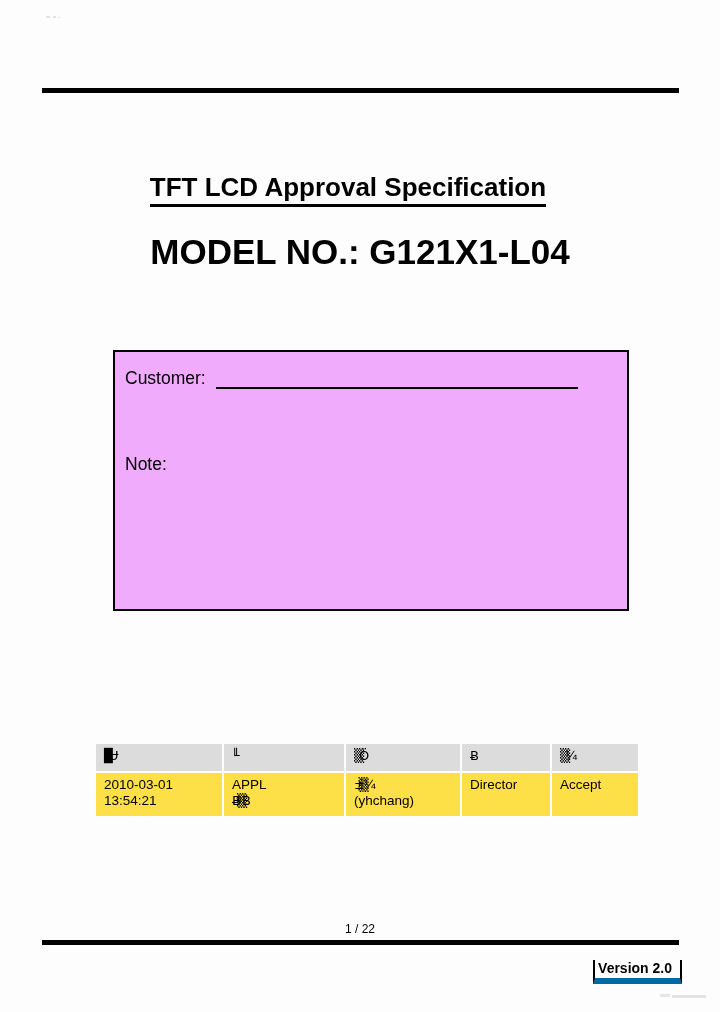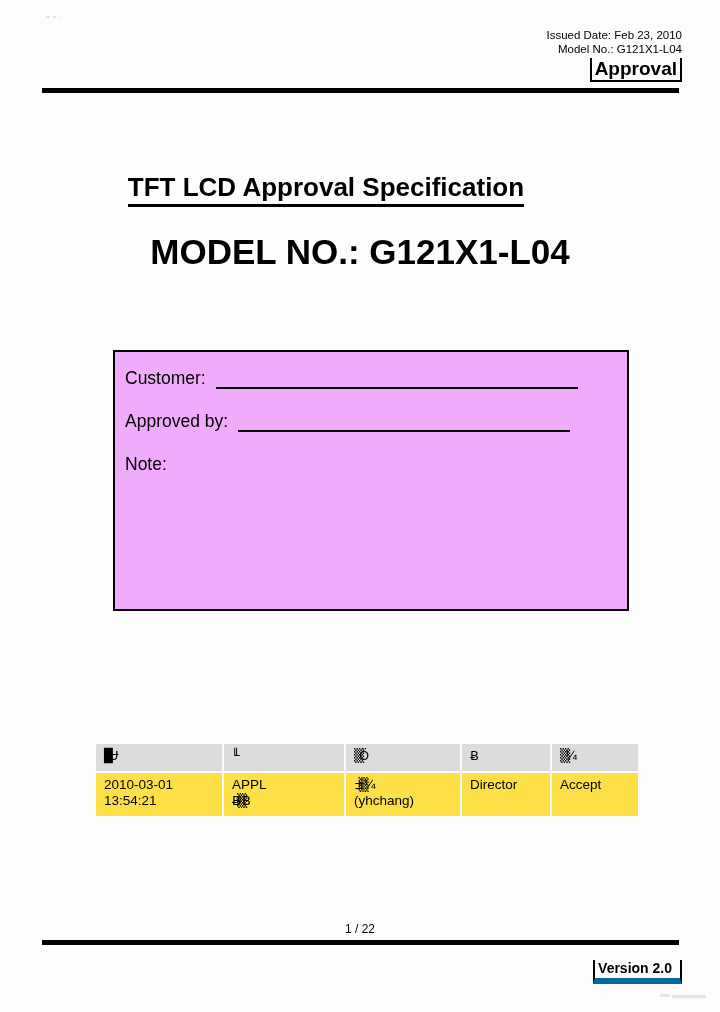--- a/index.html
+++ b/index.html
@@ -126,20 +126,21 @@
     background: #000;
   }
 
   
   .doc-title {
     position: absolute;
     left: 0;
     top: 172px;
     width: 652px;
     text-align: center;
+    padding-left: 22px;
   }
   .doc-title span {
     font-size: 26px;
     font-weight: bold;
     border-bottom: 3px solid #000;
     padding-bottom: 2px;
     white-space: nowrap;
   }
 
   .doc-model {
@@ -258,44 +259,33 @@
 </head>
 <body>
 
 <div class="page">
 
   <div class="scan-speck speck-a"></div>
   <div class="scan-speck speck-b"></div>
   <div class="scan-speck speck-c"></div>
 
 
-  <div class="header-meta">
-    <div class="meta-line">Issued Date: Feb 23, 2010</div>
-    <div class="meta-line">Model  No.:  G121X1-L04</div>
-    <div class="approval-wrap">
-      <span class="approval-box">Approval</span>
-    </div>
-  </div>
 
   <div class="header-rule"></div>
 
   <div class="doc-title">
     <span>TFT LCD Approval Specification</span>
   </div>
 
   <div class="doc-model">MODEL NO.: G121X1-L04</div>
 
   <div class="customer-box">
     <div class="form-row row-customer">
       <span class="form-label">Customer:</span>
       <span class="form-line line-customer"></span>
-    </div>
-    <div class="form-row row-approved">
-      <span class="form-label">Approved by:</span>
-      <span class="form-line line-approved"></span>
     </div>
     <div class="form-row row-note">
       <span class="form-label">Note:</span>
     </div>
   </div>
 
   <table class="sig-table">
     <colgroup>
       <col style="width:126px">
       <col style="width:120px">

